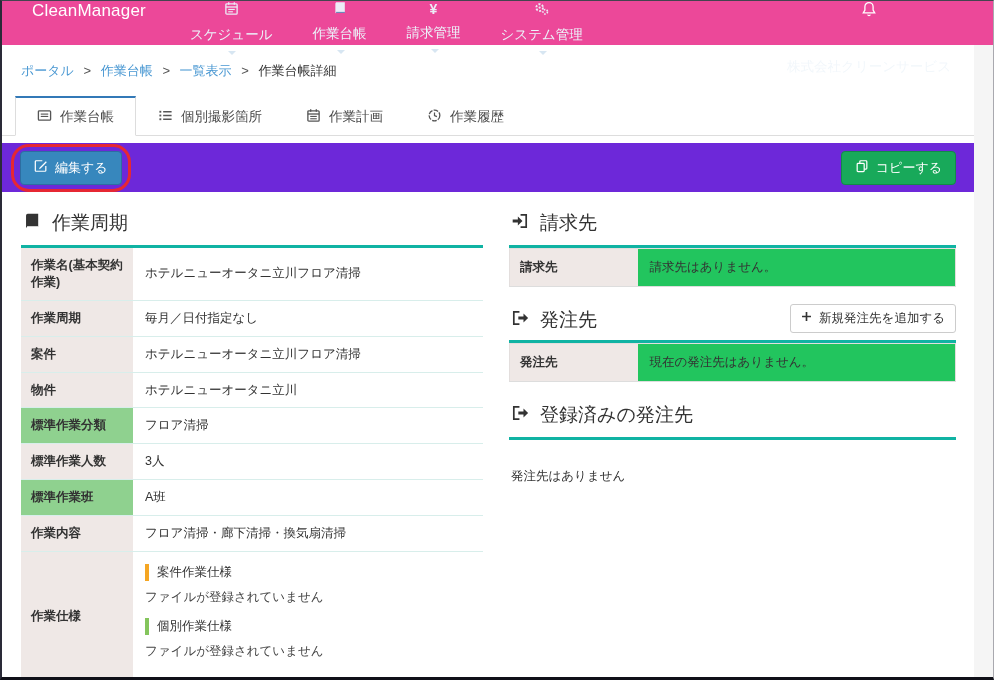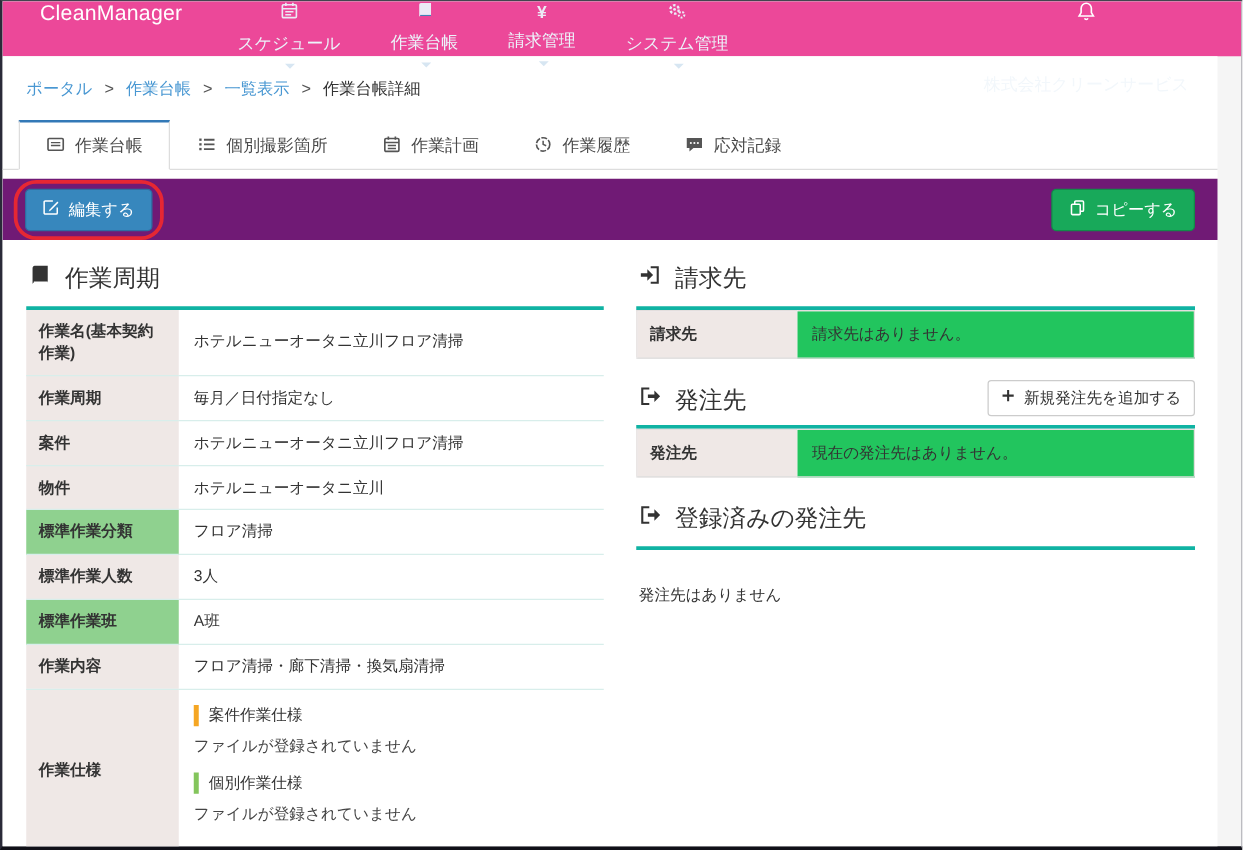--- a/index.html
+++ b/index.html
@@ -27,40 +27,40 @@
   .breadcrumb a { color: #4897d2; text-decoration: none; cursor: pointer; }
   .breadcrumb .sep { color: #555; margin: 0 6px; }
 
   
   .tabbar { display: flex; border-bottom: 1px solid #ddd; padding-left: 13px; margin-top: 4px; }
   .tab { display: flex; align-items: center; gap: 8px; padding: 10px 21px 9px; font-size: 13.5px; color: #4a4a4a; cursor: pointer; border: 1px solid transparent; margin-bottom: -1px; }
   .tab.active { background: #fff; border-color: #ddd; border-top: 2px solid #3379b7; border-bottom: 1px solid #fff; }
   .tab .ic { color: #555; }
 
   
-  .toolbar { margin: 7px 0 0 0; background: #701a75; padding: 9px 18px; display: flex; align-items: center; height: 49px; }
+  .toolbar { margin: 7px 0 0 0; background: #6d28d9; padding: 9px 18px; display: flex; align-items: center; height: 49px; }
   .edit-wrap { position: relative; display: inline-block; }
   .btn { font-family: inherit; font-size: 13px; border-radius: 4px; cursor: pointer; display: inline-flex; align-items: center; gap: 7px; }
   .btn-edit { background: #3787bd; color: #fff; border: 1px solid #2d6da1; padding: 7px 13px; }
   .red-oval { position: absolute; top: -7px; left: -9px; right: -9px; bottom: -7px; border: 3px solid #e62733; border-radius: 18px; pointer-events: none; }
   .btn-copy { margin-left: auto; background: #18a95a; color: #fff; border: 1px solid #128a49; padding: 7px 13px; }
 
   
   .main { display: flex; gap: 26px; padding: 14px 18px 0 19px; }
   .col-left { width: 462px; flex: none; }
   .col-right { flex: 1; min-width: 0; }
 
   .sec-head { display: flex; align-items: center; gap: 11px; font-size: 19px; color: #333; padding: 4px 2px 9px; border-bottom: 3px solid #10b3a3; }
   .sec-head .ic { color: #333; }
   .sec-head-row { display: flex; align-items: center; justify-content: space-between; border-bottom: 3px solid #10b3a3; padding-bottom: 7px; }
   .sec-head-row .sec-head { border-bottom: none; padding-bottom: 0; }
   .btn-add { background: #fff; color: #333; border: 1px solid #ccc; padding: 5px 10px; font-size: 12.5px; border-radius: 3px; }
 
   table.kv { width: 100%; border-collapse: collapse; font-size: 12.5px; color: #333; }
-  table.kv th { width: 122px; background: #efe8e6; text-align: left; font-weight: bold; padding: 9px 10px; border-bottom: 1px solid #d8eeeb; vertical-align: middle; line-height: 1.35; }
+  table.kv th { width: 112px; background: #efe8e6; text-align: left; font-weight: bold; padding: 9px 10px; border-bottom: 1px solid #d8eeeb; vertical-align: middle; line-height: 1.35; }
   table.kv td { padding: 9px 12px; border-bottom: 1px solid #d8eeeb; vertical-align: middle; line-height: 1.35; }
   table.kv tr.hl th { background: #8fd18f; }
 
   table.kv-r { width: 100%; border-collapse: collapse; font-size: 12.5px; color: #333; border: 1px solid #e3dedd; }
   table.kv-r th { width: 128px; background: #efe8e6; text-align: left; font-weight: bold; padding: 10px 10px; border-bottom: 1px solid #ddd; }
   table.kv-r td { background: #22c55e; padding: 10px 12px; border-bottom: 1px solid #ddd; }
 
   .gap { height: 16px; }
   .empty-note { font-size: 12.5px; color: #333; padding: 28px 2px; }
 
@@ -182,31 +182,20 @@
         <span>作業計画</span>
       </div>
       <div class="tab">
         <span class="ic">
           <svg width="15" height="15" viewBox="0 0 16 16">
               <circle cx="8" cy="8" r="5.7" fill="none" stroke="currentColor" stroke-width="1.4" stroke-dasharray="5 1.3"></circle>
               <polyline points="8,4.8 8,8 10.6,9.2" fill="none" stroke="currentColor" stroke-width="1.3"></polyline>
             </svg>
         </span>
         <span>作業履歴</span>
-      </div>
-      <div class="tab">
-        <span class="ic">
-          <svg width="15" height="15" viewBox="0 0 16 16">
-              <path d="M1.5 2.5h13v8.6H7.2l-3.4 3v-3H1.5z" fill="currentColor"></path>
-              <circle cx="5" cy="6.8" r="0.9" fill="#fff"></circle>
-              <circle cx="8" cy="6.8" r="0.9" fill="#fff"></circle>
-              <circle cx="11" cy="6.8" r="0.9" fill="#fff"></circle>
-            </svg>
-        </span>
-        <span>応対記録</span>
       </div>
     </div>
 
     <div class="toolbar">
       <span class="edit-wrap">
         <button class="btn btn-edit">
           <span class="ic">
             <svg width="14" height="14" viewBox="0 0 16 16">
                 <path d="M13.5 8v5a1 1 0 0 1-1 1h-10a1 1 0 0 1-1-1V3a1 1 0 0 1 1-1h7" fill="none" stroke="#fff" stroke-width="1.4"></path>
                 <path d="M6.5 9.8 13.6 2.6l1 1-7.1 7.2-1.8.8z" fill="#fff"></path>

